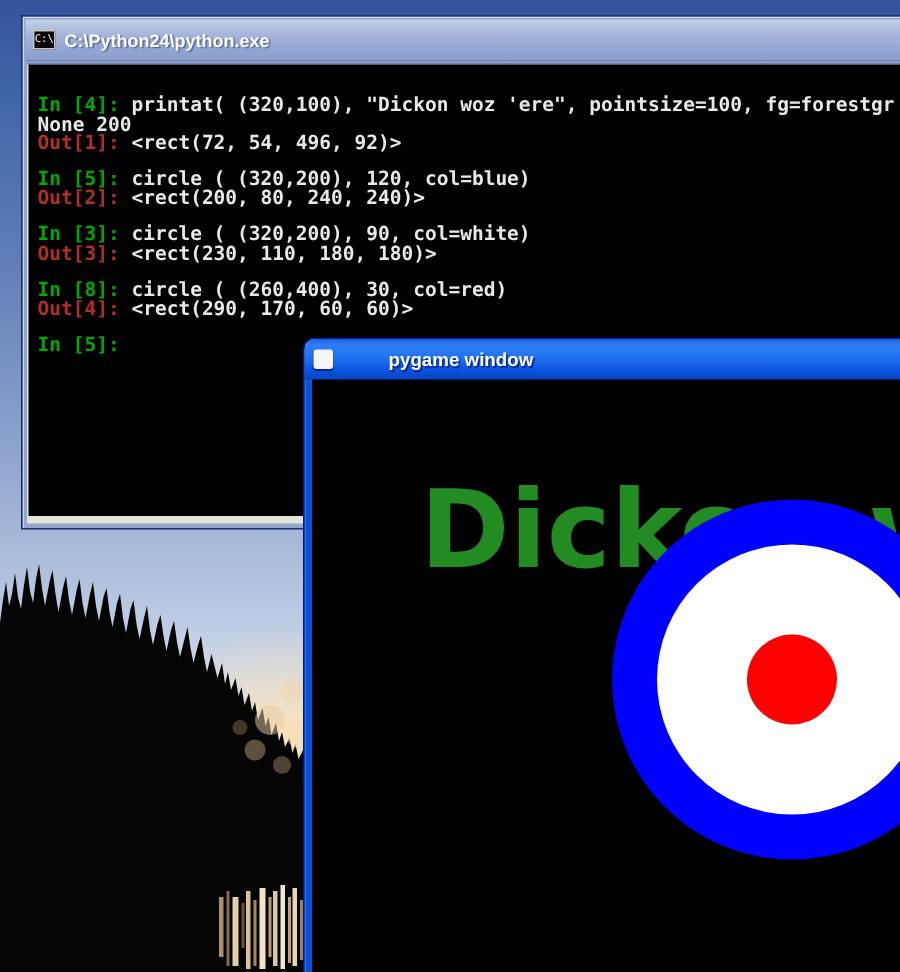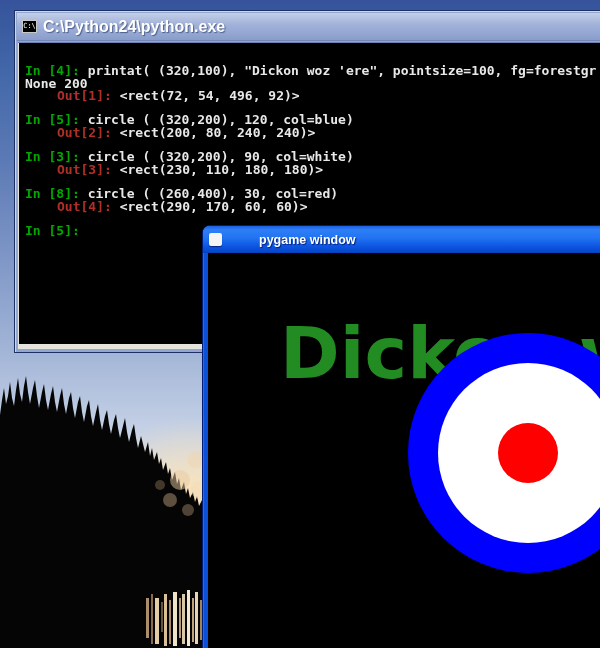--- a/index.html
+++ b/index.html
@@ -29,37 +29,37 @@
     background:linear-gradient(180deg,#c3cfe8 0%, #a3b3da 40%, #96a8d4 70%, #8a9cc9 100%);
     display:flex; align-items:center; gap:6px; padding-left:5px;
     border-bottom:1px solid #7487b6;
   }
   .con-icon {
     width:15px; height:13px; background:#000; border:1px solid #c8c8c8;
     color:#fff; font-family:"DejaVu Sans Mono", monospace; font-size:7px;
     line-height:11px; text-align:center; flex:0 0 auto;
   }
   .con-title {
-    color:#fff; font-size:16px; font-weight:bold;
+    color:#fff; font-size:12px; font-weight:bold;
     text-shadow:1px 1px 1px rgba(40,55,100,0.65); white-space:nowrap;
   }
   .con-frame {
     position:absolute; left:3px; right:0; top:31px; bottom:3px;
     background:#e4e4dc; border-top:1px solid #6f82b4;
   }
   .con-client {
     position:absolute; left:1px; top:0; right:0; bottom:5px;
     background:#000; overflow:hidden; padding:10px 0 0 6px;
   }
   .cline {
     font-family:"DejaVu Sans Mono", monospace; font-weight:bold;
     font-size:13px; line-height:12.3px; white-space:pre; letter-spacing:0;
   }
   .seg-in  { color:var(--c-in,  #00a800); }
-  .seg-out { color:var(--c-out, #b03028);margin-left:32px; }
+  .seg-out { color:var(--c-out, #b03028); }
   .seg-txt { color:var(--c-txt, #e8e8e8); }
 
   
   .pygame-window {
     position:absolute; left:203px; top:226px; width:452px; height:512px; z-index:3;
     background:#0b51d8; border-radius:7px 0 0 0;
     box-shadow: inset 0 1px 0 #5b97f7, inset 1px 0 0 #2a6ae4, 0 0 0 1px #001c78;
   }
   .pg-titlebar {
     position:absolute; left:0; top:0; right:0; height:27px;

